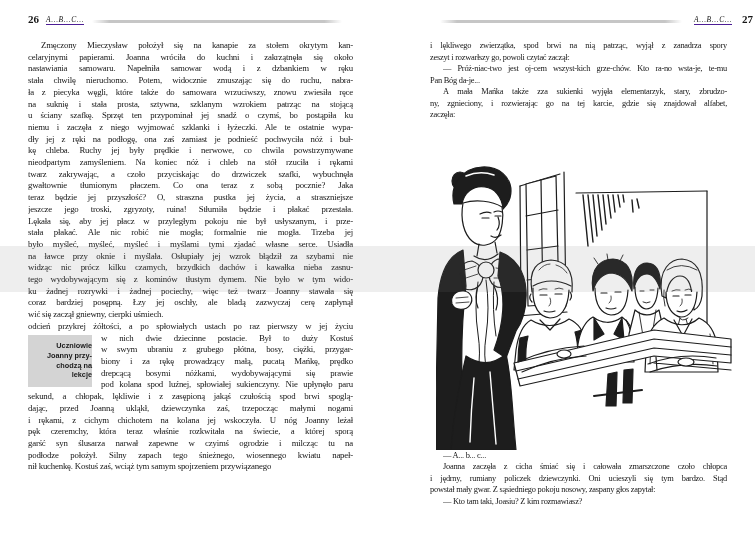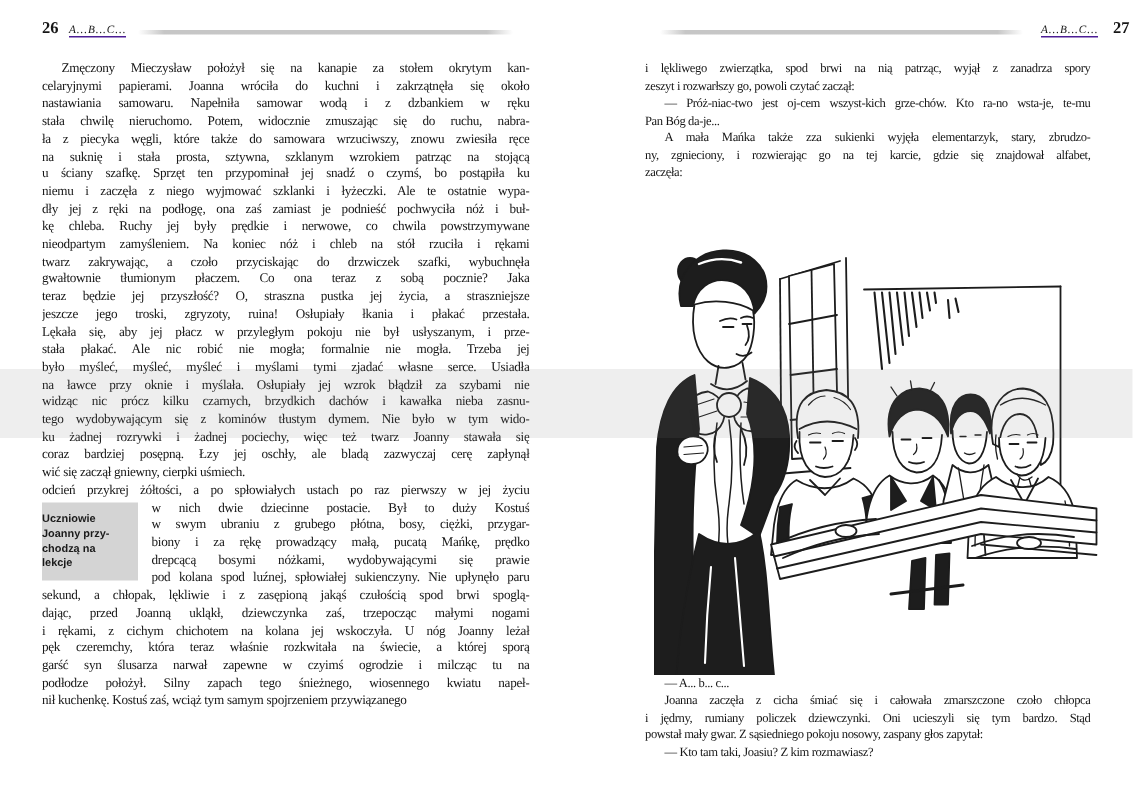--- a/index.html
+++ b/index.html
@@ -25,21 +25,21 @@
   .para{margin:0;padding:0}
   .tl{text-align:justify;text-align-last:justify;overflow:hidden}
   #pageL .tl{font-size:8.8px;line-height:11.7px;letter-spacing:-0.2px}
   #pageR .tl{font-size:8.4px;line-height:11.5px;letter-spacing:-0.25px}
   .tl-last{text-align-last:left}
   .tl-indent{text-indent:13px}
 
   .margin-note{
     float:left;width:64px;height:52px;margin:2px 9px 0 0;
     background:#d4d4d4;display:flex;flex-direction:column;
-    align-items:flex-start;justify-content:center;text-align:center;
+    align-items:flex-end;justify-content:center;text-align:center;
     font-family:"Liberation Sans",sans-serif;font-weight:bold;
     font-size:7.3px;line-height:9.6px;color:#1a1a1a
   }
 
   .illustration{margin:37px 0 0 6px;width:300px;height:292px}
   .illustration svg{display:block}
 
   .watermark{
     position:absolute;left:0;top:246px;width:755px;height:46px;
     background:rgba(125,125,125,0.13);z-index:5
@@ -63,21 +63,21 @@
           <div class="tl">ła z piecyka węgli, które także do samowara wrzuciwszy, znowu zwiesiła ręce</div>
           <div class="tl">na suknię i stała prosta, sztywna, szklanym wzrokiem patrząc na stojącą</div>
           <div class="tl">u ściany szafkę. Sprzęt ten przypominał jej snadź o czymś, bo postąpiła ku</div>
           <div class="tl">niemu i zaczęła z niego wyjmować szklanki i łyżeczki. Ale te ostatnie wypa-</div>
           <div class="tl">dły jej z ręki na podłogę, ona zaś zamiast je podnieść pochwyciła nóż i buł-</div>
           <div class="tl">kę chleba. Ruchy jej były prędkie i nerwowe, co chwila powstrzymywane</div>
           <div class="tl">nieodpartym zamyśleniem. Na koniec nóż i chleb na stół rzuciła i rękami</div>
           <div class="tl">twarz zakrywając, a czoło przyciskając do drzwiczek szafki, wybuchnęła</div>
           <div class="tl">gwałtownie tłumionym płaczem. Co ona teraz z sobą pocznie? Jaka</div>
           <div class="tl">teraz będzie jej przyszłość? O, straszna pustka jej życia, a straszniejsze</div>
-          <div class="tl">jeszcze jego troski, zgryzoty, ruina! Osłupiały łkania i płakać przestała.</div>
+          <div class="tl">jeszcze jego troski, zgryzoty, ruina! Stłumiła będzie i płakać przestała.</div>
           <div class="tl">Lękała się, aby jej płacz w przyległym pokoju nie był usłyszanym, i prze-</div>
           <div class="tl">stała płakać. Ale nic robić nie mogła; formalnie nie mogła. Trzeba jej</div>
           <div class="tl">było myśleć, myśleć, myśleć i myślami tymi zjadać własne serce. Usiadła</div>
           <div class="tl">na ławce przy oknie i myślała. Osłupiały jej wzrok błądził za szybami nie</div>
           <div class="tl">widząc nic prócz kilku czarnych, brzydkich dachów i kawałka nieba zasnu-</div>
           <div class="tl">tego wydobywającym się z kominów tłustym dymem. Nie było w tym wido-</div>
           <div class="tl">ku żadnej rozrywki i żadnej pociechy, więc też twarz Joanny stawała się</div>
           <div class="tl">coraz bardziej posępną. Łzy jej oschły, ale bladą zazwyczaj cerę zapłynął</div>
           <div class="tl tl-last">wić się zaczął gniewny, cierpki uśmiech.</div>
           <div class="tl">odcień przykrej żółtości, a po spłowiałych ustach po raz pierwszy w jej życiu</div>

